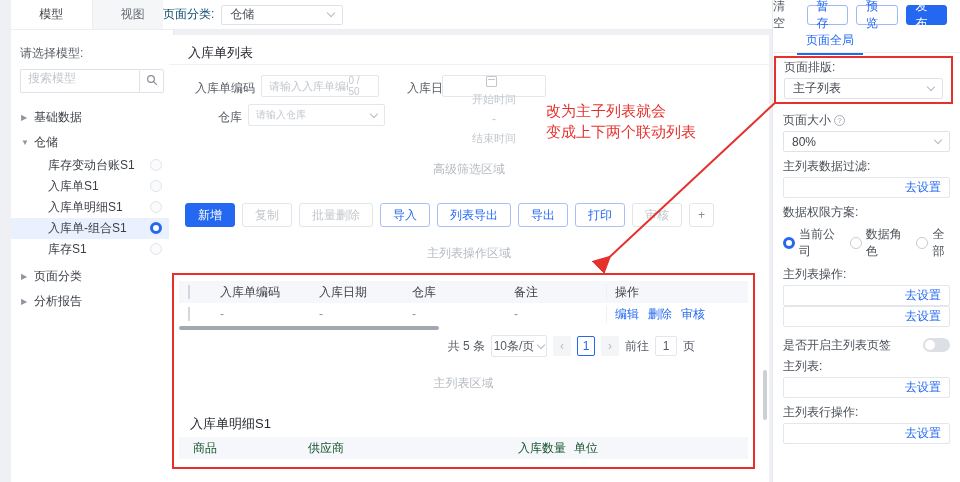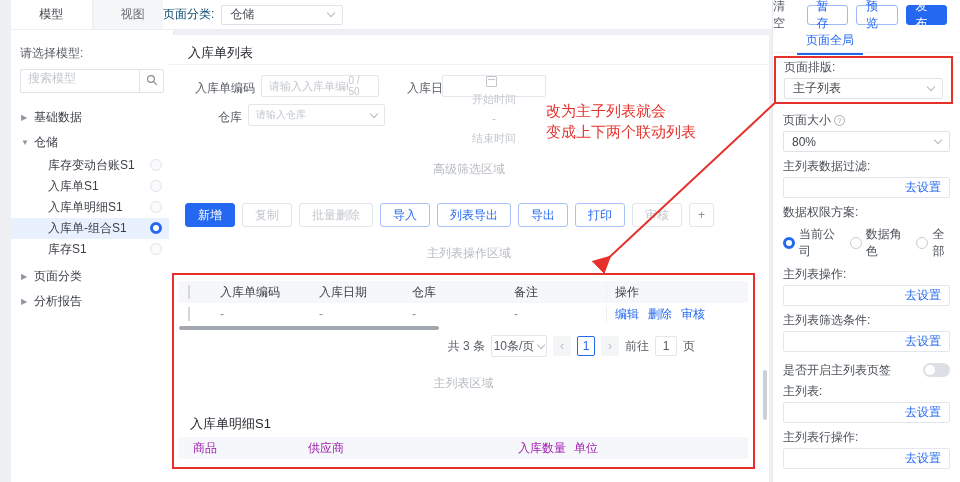--- a/index.html
+++ b/index.html
@@ -60,21 +60,21 @@
   .dash { color:#8a9099; }
   .lnk { color:#2468f2; cursor:pointer; }
   .cbx { width:12px; height:12px; border:1px solid #d4d7dc; border-radius:2px; background:#fff; }
   .hscroll { position:absolute; left:5px; top:51px; width:260px; height:4px; background:#a3a8b0; border-radius:2px; }
   .pager { position:absolute; top:60px; right:58px; display:flex; align-items:center; gap:6px; color:#565b63; }
   .sizer { width:56px; height:22px; border:1px solid #e3e6ea; border-radius:2px; display:flex; align-items:center; justify-content:center; gap:4px; cursor:pointer; }
   .pgbtn { width:18px; height:20px; background:#f4f5f7; border-radius:2px; display:flex; align-items:center; justify-content:center; color:#b8bcc4; cursor:pointer; }
   .pgcur { width:18px; height:20px; border:1px solid #2468f2; border-radius:2px; display:flex; align-items:center; justify-content:center; color:#2468f2; background:#fff; cursor:pointer; }
   .goto-input { width:22px; height:20px; border:1px solid #e3e6ea; border-radius:2px; display:flex; align-items:center; justify-content:center; }
   .detail-title { position:absolute; left:16px; top:140px; font-size:13px; color:#26292f; }
-  .dgrow { position:absolute; left:5px; top:162px; width:569px; height:22px; background:#f6f7fa; display:flex; align-items:center; color:#a21caf; }
+  .dgrow { position:absolute; left:5px; top:162px; width:569px; height:22px; background:#f6f7fa; display:flex; align-items:center; color:#14532d; }
   .d1 { width:120px; padding-left:14px; flex:none; }
   .d2 { width:213px; padding-left:9px; flex:none; }
   .d3 { width:62px; padding-left:6px; flex:none; }
   .d4 { flex:1; }
   .vscroll { position:absolute; right:2px; top:335px; width:4px; height:50px; background:#ccd0d6; border-radius:2px; }
 
   
   .annotation { position:absolute; left:546px; top:100px; color:#e5302c; font-size:15px; line-height:21px; font-weight:500; z-index:6; }
   .arrow-overlay { position:absolute; left:0; top:0; z-index:6; pointer-events:none; }
 
@@ -232,21 +232,21 @@
         <div class="gcell c5">
           <span class="lnk">编辑</span>
           <span class="lnk">删除</span>
           <span class="lnk">审核</span>
         </div>
       </div>
     </div>
     <div class="hscroll"></div>
 
     <div class="pager">
-      <span>共 3 条</span>
+      <span>共 5 条</span>
       <div class="sizer">
         <span>10条/页</span>
         <span class="chev"></span>
       </div>
       <div class="pgbtn">‹</div>
       <div class="pgcur">1</div>
       <div class="pgbtn">›</div>
       <span>前往</span>
       <div class="goto-input">1</div>
       <span>页</span>
@@ -327,21 +327,20 @@
         <span class="prad"></span>
         <span>全部</span>
       </span>
     </div>
 
     <div class="rp-label">主列表操作:</div>
     <div class="rp-input">
       <span class="lnk">去设置</span>
     </div>
 
-    <div class="rp-label">主列表筛选条件:</div>
     <div class="rp-input">
       <span class="lnk">去设置</span>
     </div>
 
     <div class="toggle-row">
       <span class="rp-label" style="margin:0;">是否开启主列表页签</span>
       <span class="toggle"></span>
     </div>
 
     <div class="rp-label">主列表:</div>

